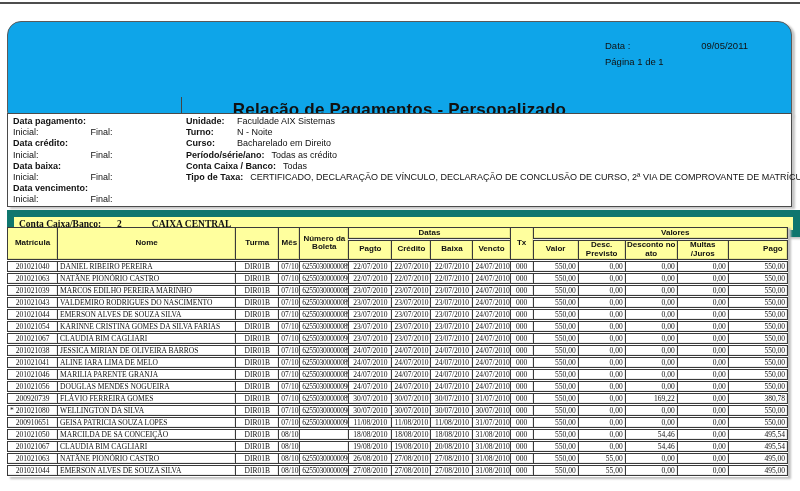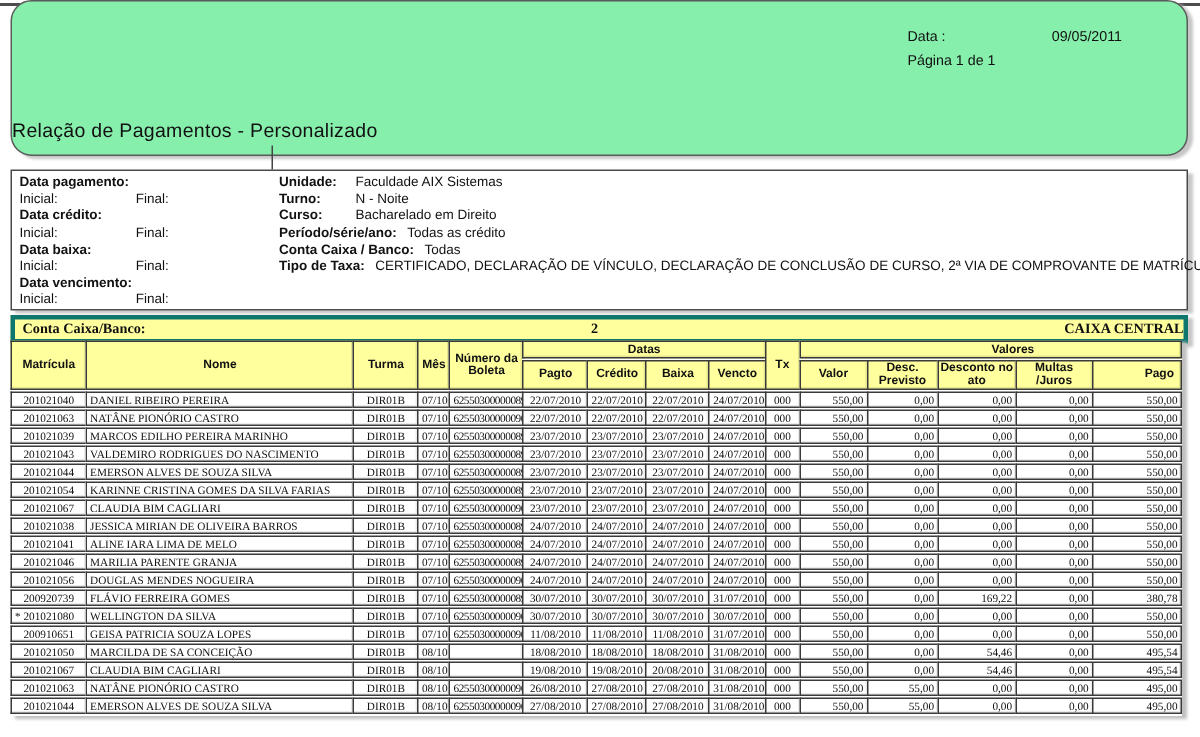--- a/index.html
+++ b/index.html
@@ -4,52 +4,52 @@
 <style>
   html,body{margin:0;padding:0;}
   body{
     width:800px;height:491px;position:relative;background:#ffffff;
     font-family:"Liberation Sans",sans-serif;color:#111;overflow:hidden;
   }
   .topline{position:absolute;top:2px;left:0;width:800px;height:2px;background:#4d4d4d;}
 
   
   .headerbox{
-    position:absolute;left:7px;top:0;width:783px;height:102px;
-    border:1px solid #5a5a5a;border-radius:14px;background:#86efac;
+    position:absolute;left:7px;top:21px;width:783px;height:102px;
+    border:1px solid #5a5a5a;border-radius:14px;background:#0ea5e9;
     box-shadow:3px 2px 2px #c6c6c6;
   }
   .infoblock{position:absolute;top:16px;right:43px;width:143px;font-size:9.5px;line-height:15.5px;}
   .info-row{display:flex;justify-content:space-between;}
   .report-title{
-    position:absolute;top:78px;left:0;width:100%;
-    font-size:13px;font-weight:normal;letter-spacing:.2px;
+    position:absolute;top:78px;left:0;width:100%;text-align:center;
+    font-size:17px;font-weight:bold;letter-spacing:.2px;
   }
 
   
   .vdivider{position:absolute;left:181px;top:97px;width:1px;height:110px;background:#444;}
 
   
   .filterbox{
     position:absolute;left:7px;top:113px;width:783px;height:92px;
     border:1px solid #4a4a4a;background:#fff;box-shadow:3px 2px 2px #c6c6c6;
   }
   .fleft{position:absolute;left:5px;top:2px;width:168px;font-size:9px;line-height:11.2px;}
   .fglabel{font-weight:bold;}
   .fgrow .finicial{display:inline-block;width:75px;}
   .fright{position:absolute;left:178px;top:2px;right:3px;font-size:9px;line-height:11.2px;white-space:nowrap;}
   .frow .flabel{font-weight:bold;display:inline-block;margin-right:7px;}
   .frow:nth-child(-n+4) .flabel{min-width:44px;}
 
   
   .banner{
     position:absolute;left:7px;top:210px;width:774px;height:13px;
-    background:var(--yellow,#FFFF9E);border:3px solid #0f766e;box-shadow:3px 2px 2px #c6c6c6;
+    background:var(--yellow,#FFFF9E);border:7px solid #0f766e;box-shadow:3px 2px 2px #c6c6c6;
     font-family:"Liberation Serif",serif;font-weight:bold;font-size:9.5px;
-    display:flex;align-items:center;padding-left:5px;justify-content:space-between;
+    display:flex;align-items:center;padding-left:5px;
   }
   .banner .bval{margin-left:16px;}
   .banner .bname{margin-left:30px;}
 
   
   .tablewrap{position:absolute;left:7px;top:226px;box-shadow:3px 2px 2px #c0c0c0;}
   table.pay{border-collapse:separate;border-spacing:0 1px;table-layout:fixed;width:781px;}
   table.pay th{
     background:var(--yellow,#FFFF9E);font-size:8px;font-weight:bold;text-align:center;
     padding:0 1px;line-height:1.12;border:solid #3a3a3a;border-width:1px 0 1px 1px;

